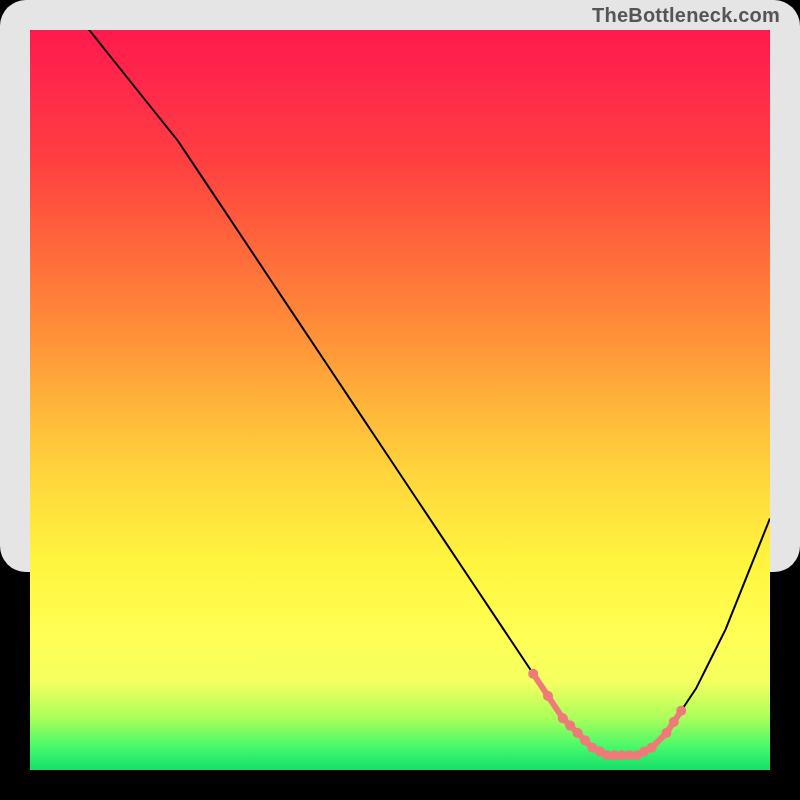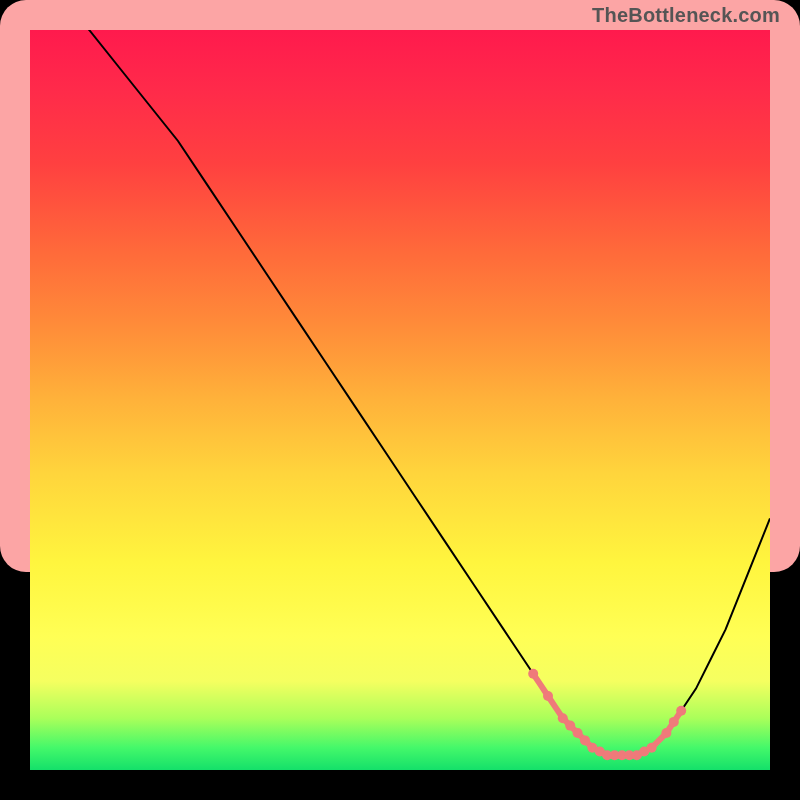--- a/index.html
+++ b/index.html
@@ -7,21 +7,21 @@
     padding: 0;
     width: 800px;
     height: 800px;
     background: #000;
     overflow: hidden;
     font-family: Arial, Helvetica, sans-serif;
   }
   .outer {
     width: 800px;
     height: 572px;
-    background: #fca5a5;
+    background: #e5e5e5;
     position: relative;
     border-radius: 26px;
   }
   .watermark {
     position: absolute;
     top: 4px;
     right: 20px;
     color: #555;
     font-size: 20px;
     font-weight: 600;

